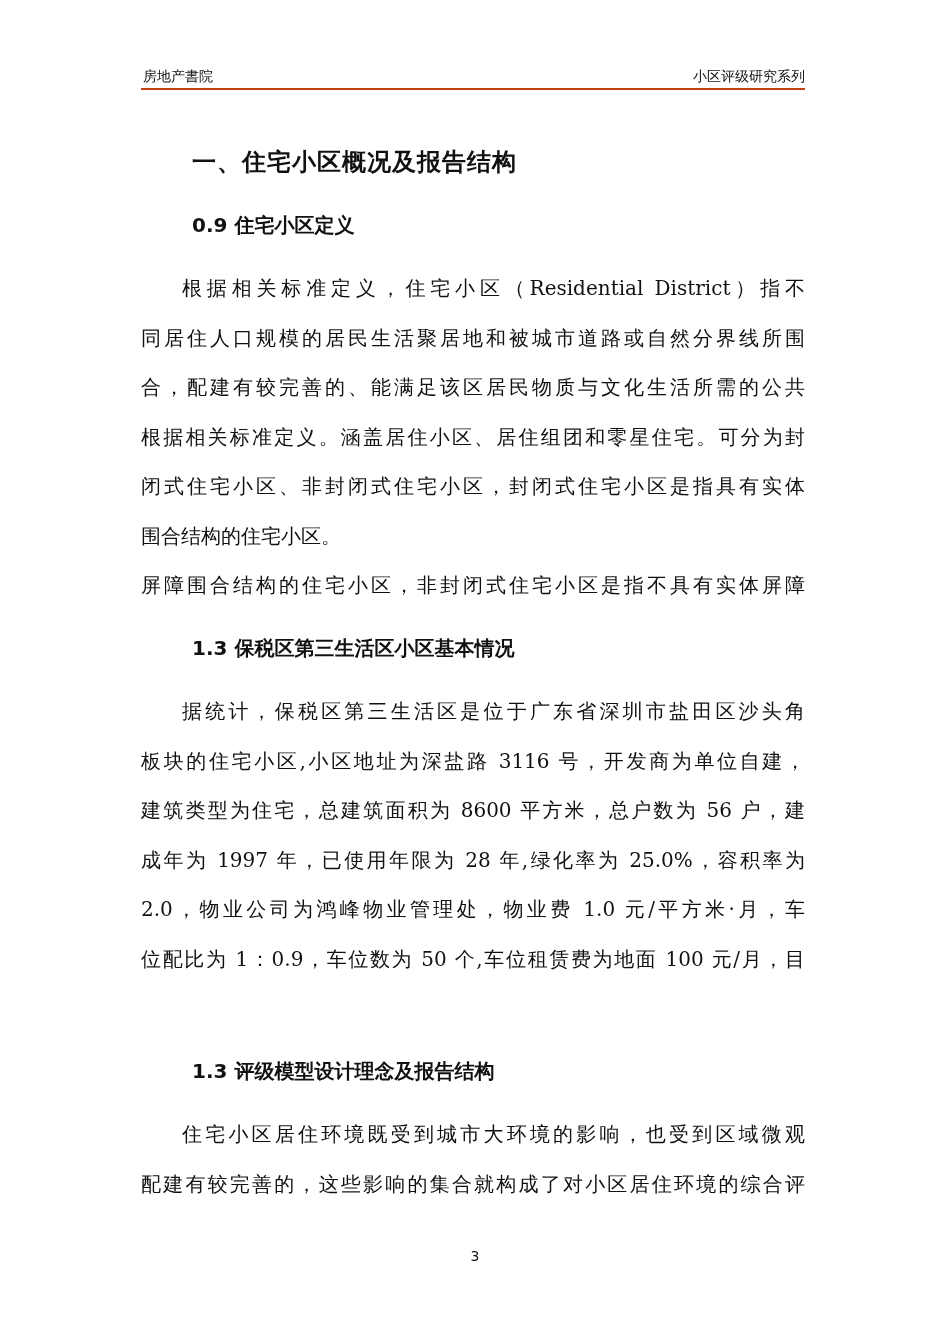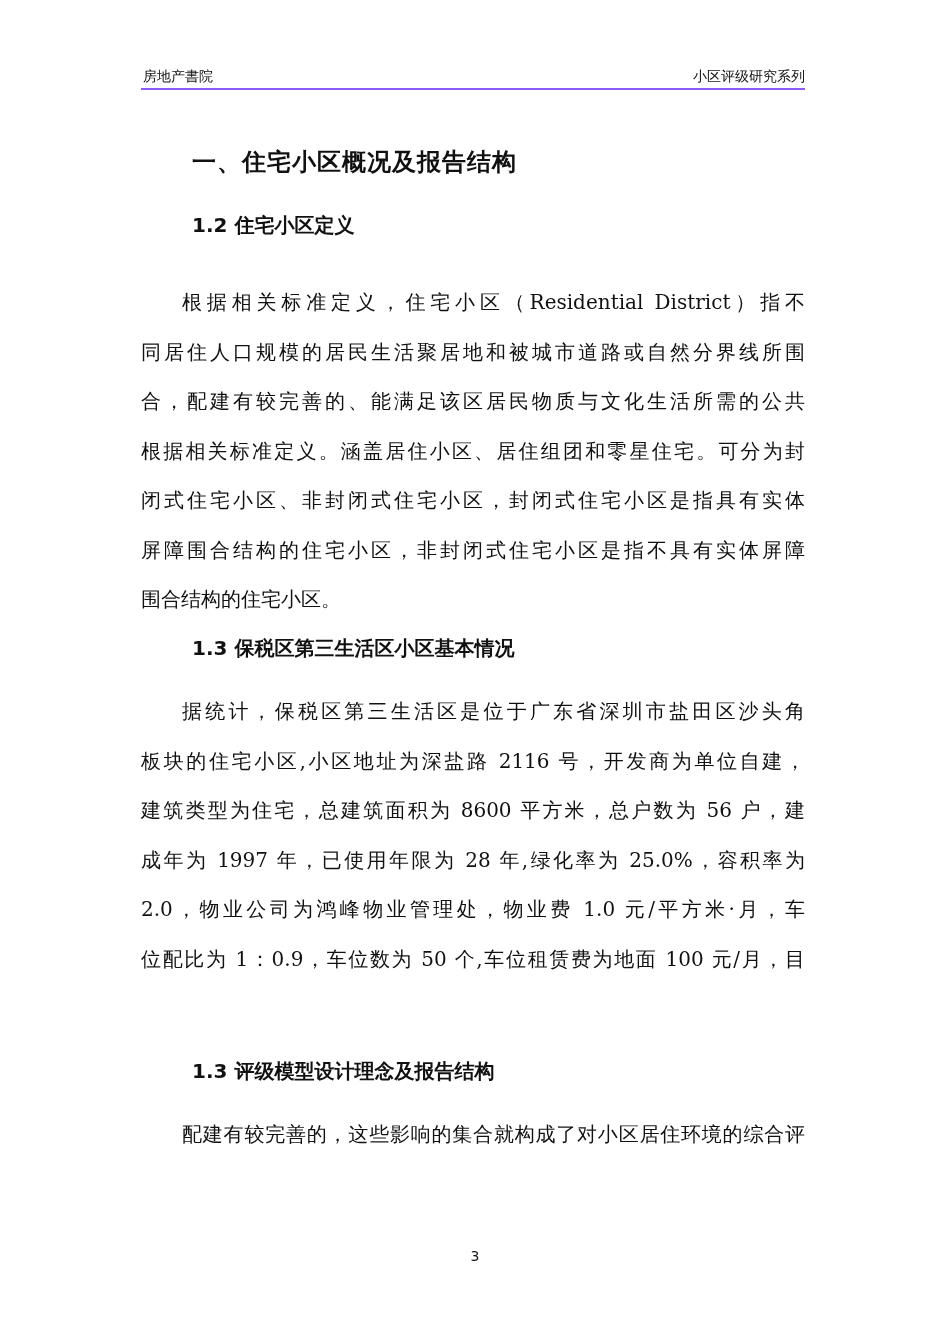--- a/index.html
+++ b/index.html
@@ -1,56 +1,57 @@
 <!DOCTYPE html>
 <html><head>
 <meta charset="utf-8">
 <style>
   html, body { margin: 0; padding: 0; background: #ffffff; }
   body { width: 950px; height: 1344px; position: relative; overflow: hidden; color: #111; font-family: "DejaVu Serif", "Liberation Serif", serif; }
-  .header { position: absolute; left: 141px; top: 66px; width: 664px; height: 22px; border-bottom: 2px solid #8b5cf6; font-family: "DejaVu Sans", "Liberation Sans", sans-serif; font-size: 14px; }
+  .header { position: absolute; left: 141px; top: 66px; width: 664px; height: 22px; border-bottom: 2px solid #c2410c; font-family: "DejaVu Sans", "Liberation Sans", sans-serif; font-size: 14px; }
   .header .left { position: absolute; left: 2px; top: 2px; }
   .header .right { position: absolute; right: 0; top: 2px; }
   .h1 { position: absolute; left: 192px; top: 146px; font-size: 24px; font-weight: bold; letter-spacing: 1px; font-family: Liberation Sans, sans-serif; }
   .h2 { position: absolute; left: 192px; font-size: 20px; font-weight: bold; font-family: "DejaVu Sans", "Liberation Sans", sans-serif; }
   .para { position: absolute; left: 141px; width: 664px; font-size: 20px; line-height: 49.5px; text-align: justify; text-indent: 41px; }
   .para .line { display: block; text-align-last: justify; }
   .para .line.last { text-align-last: left; }
   .para .line:not(:first-child) { text-indent: 0; }
   .pageno { position: absolute; left: 0; width: 950px; top: 1248px; text-align: center; font-size: 14px; font-family: "DejaVu Sans", "Liberation Sans", sans-serif; }
 </style>
 </head>
 <body>
 
 <div class="header">
   <span class="left">房地产書院</span>
   <span class="right">小区评级研究系列</span>
 </div>
 
 <div class="h1">一、住宅小区概况及报告结构</div>
 
-<div class="h2" style="top:212px">1.2 住宅小区定义</div>
-<div class="para" style="top:278px">
+<div class="h2" style="top:212px">0.9 住宅小区定义</div>
+<div class="para" style="top:264px">
   <span class="line">根据相关标准定义，住宅小区（Residential District）指不</span>
   <span class="line">同居住人口规模的居民生活聚居地和被城市道路或自然分界线所围</span>
   <span class="line">合，配建有较完善的、能满足该区居民物质与文化生活所需的公共</span>
   <span class="line">根据相关标准定义。涵盖居住小区、居住组团和零星住宅。可分为封</span>
   <span class="line">闭式住宅小区、非封闭式住宅小区，封闭式住宅小区是指具有实体</span>
+  <span class="line last">围合结构的住宅小区。</span>
   <span class="line">屏障围合结构的住宅小区，非封闭式住宅小区是指不具有实体屏障</span>
-  <span class="line last">围合结构的住宅小区。</span>
 </div>
 
 <div class="h2" style="top:635px">1.3 保税区第三生活区小区基本情况</div>
 <div class="para" style="top:687px">
   <span class="line">据统计，保税区第三生活区是位于广东省深圳市盐田区沙头角</span>
-  <span class="line">板块的住宅小区,小区地址为深盐路 2116 号，开发商为单位自建，</span>
+  <span class="line">板块的住宅小区,小区地址为深盐路 3116 号，开发商为单位自建，</span>
   <span class="line">建筑类型为住宅，总建筑面积为 8600 平方米，总户数为 56 户，建</span>
   <span class="line">成年为 1997 年，已使用年限为 28 年,绿化率为 25.0%，容积率为</span>
   <span class="line">2.0，物业公司为鸿峰物业管理处，物业费 1.0 元/平方米·月，车</span>
   <span class="line">位配比为 1：0.9，车位数为 50 个,车位租赁费为地面 100 元/月，目</span>
 </div>
 
 <div class="h2" style="top:1058px">1.3 评级模型设计理念及报告结构</div>
 <div class="para" style="top:1110px">
+  <span class="line">住宅小区居住环境既受到城市大环境的影响，也受到区域微观</span>
   <span class="line">配建有较完善的，这些影响的集合就构成了对小区居住环境的综合评</span>
 </div>
 
 <div class="pageno">3</div>
 
 </body></html>

